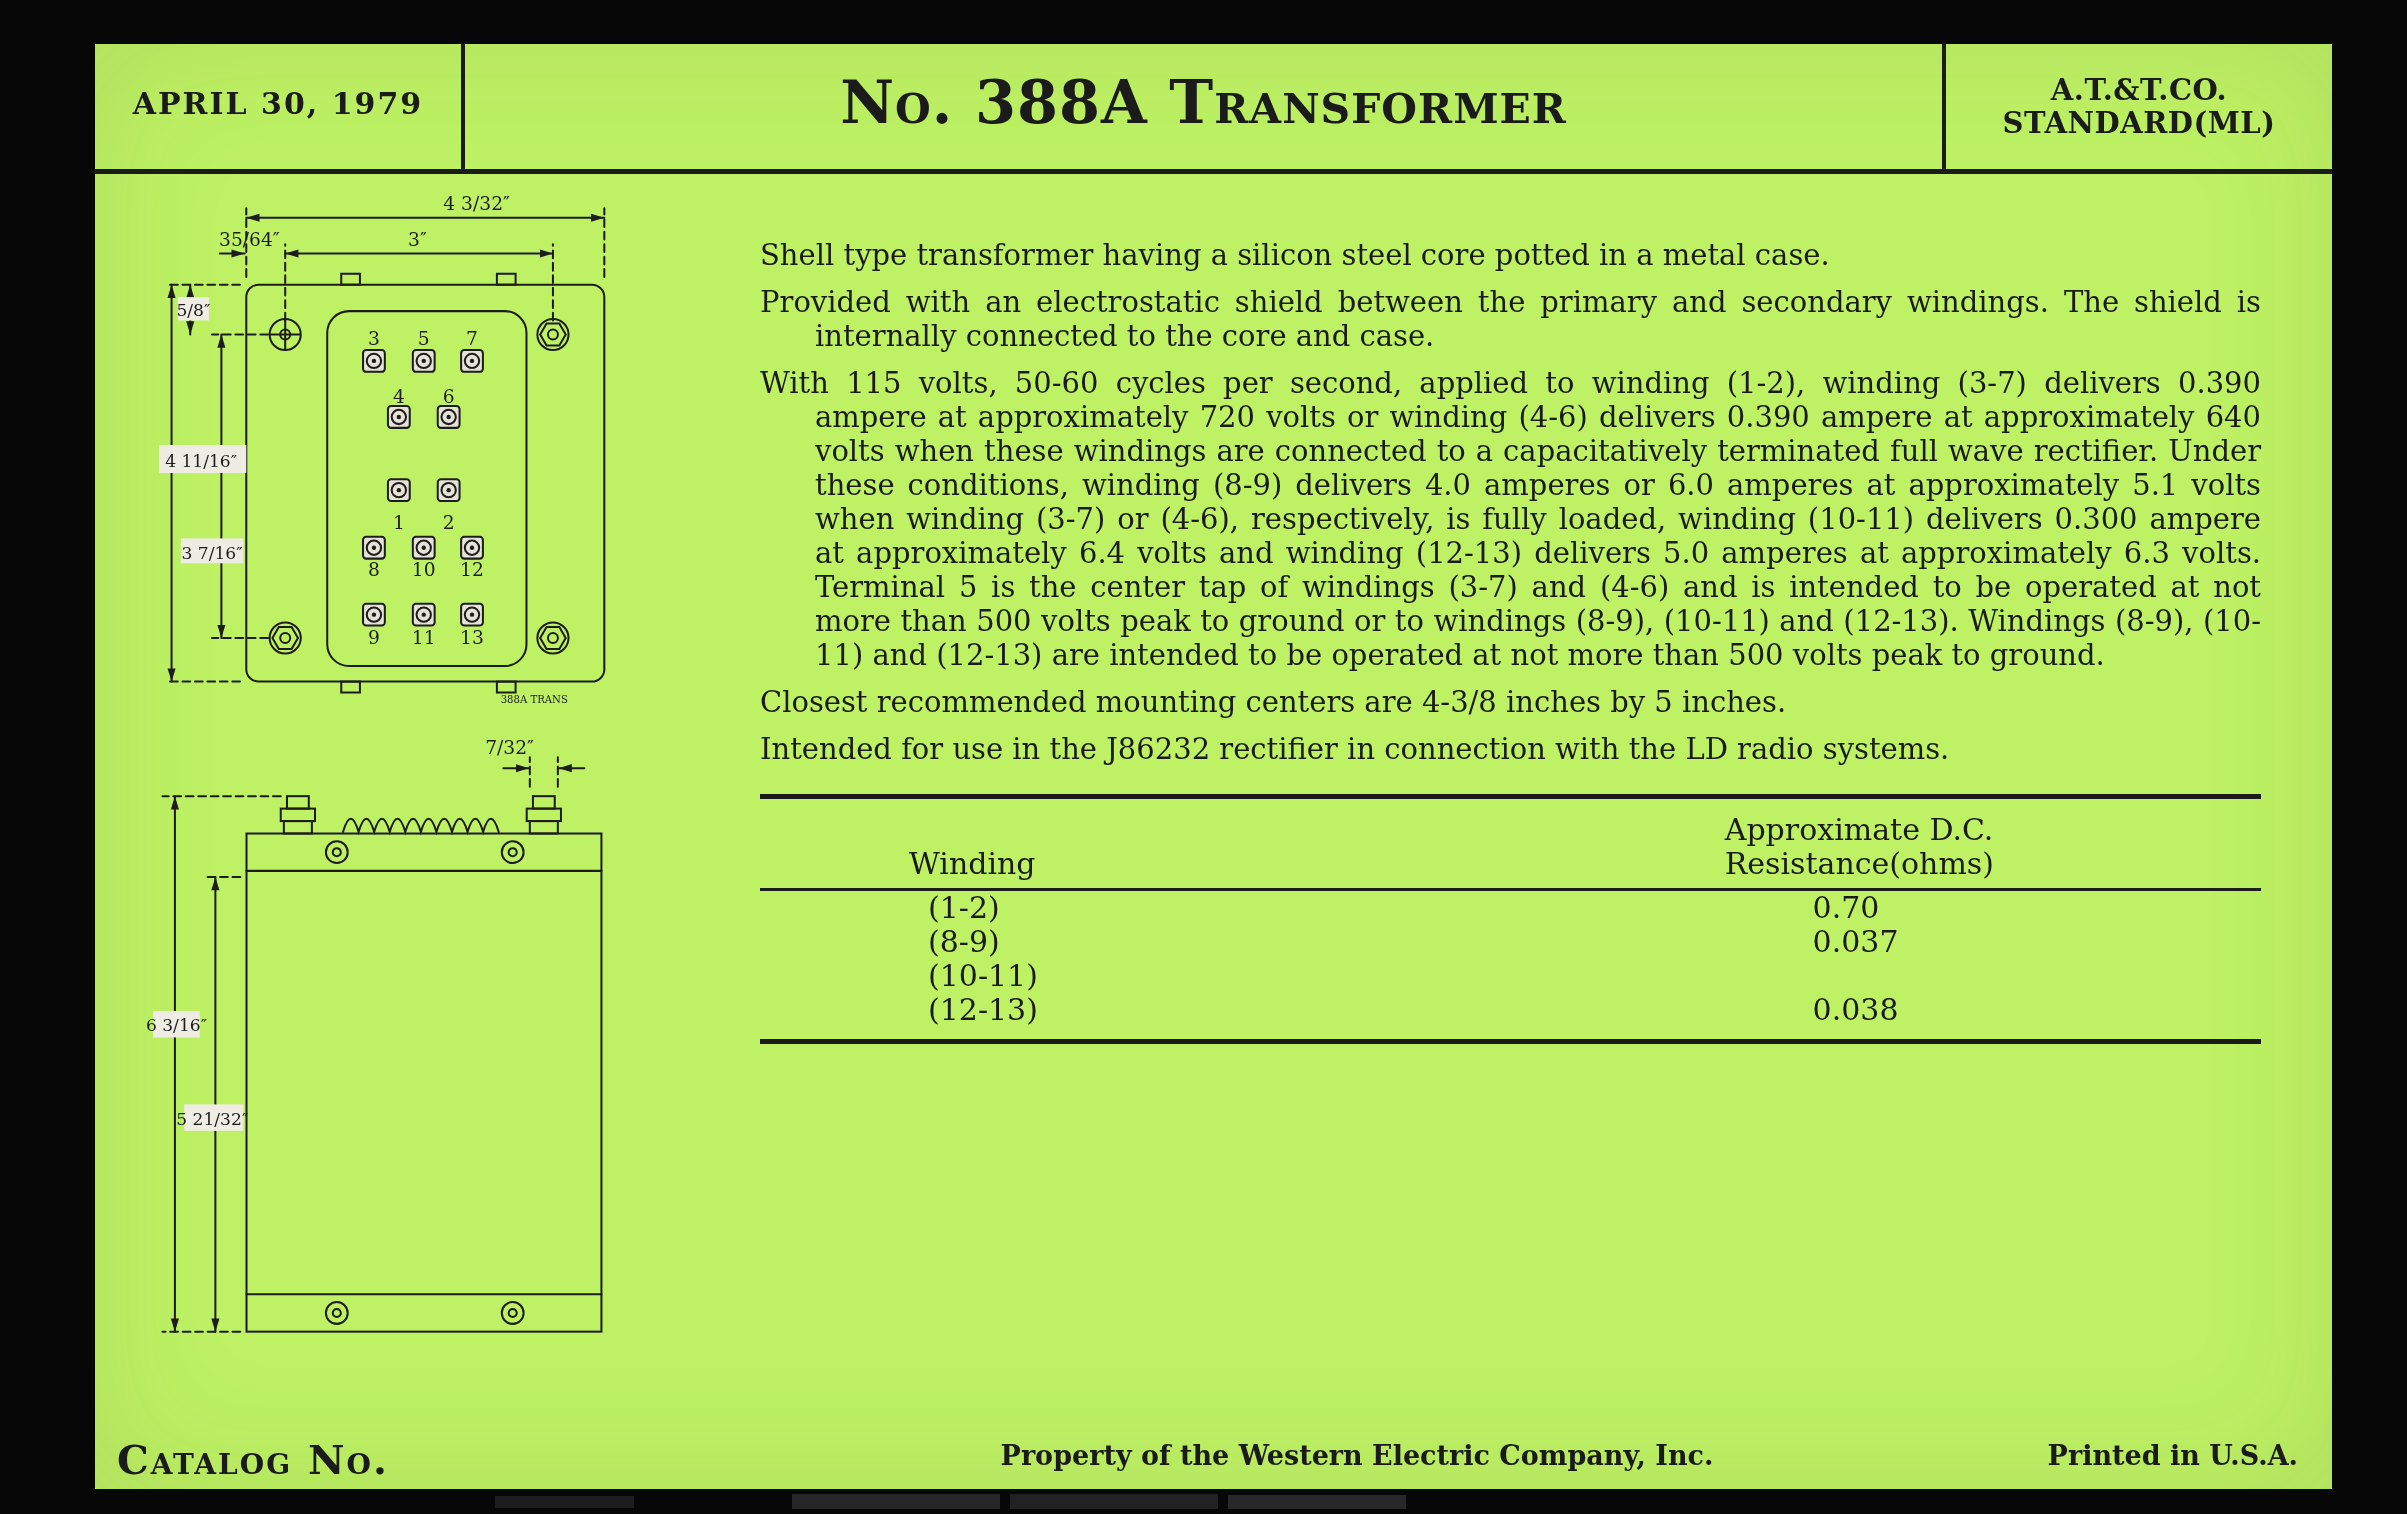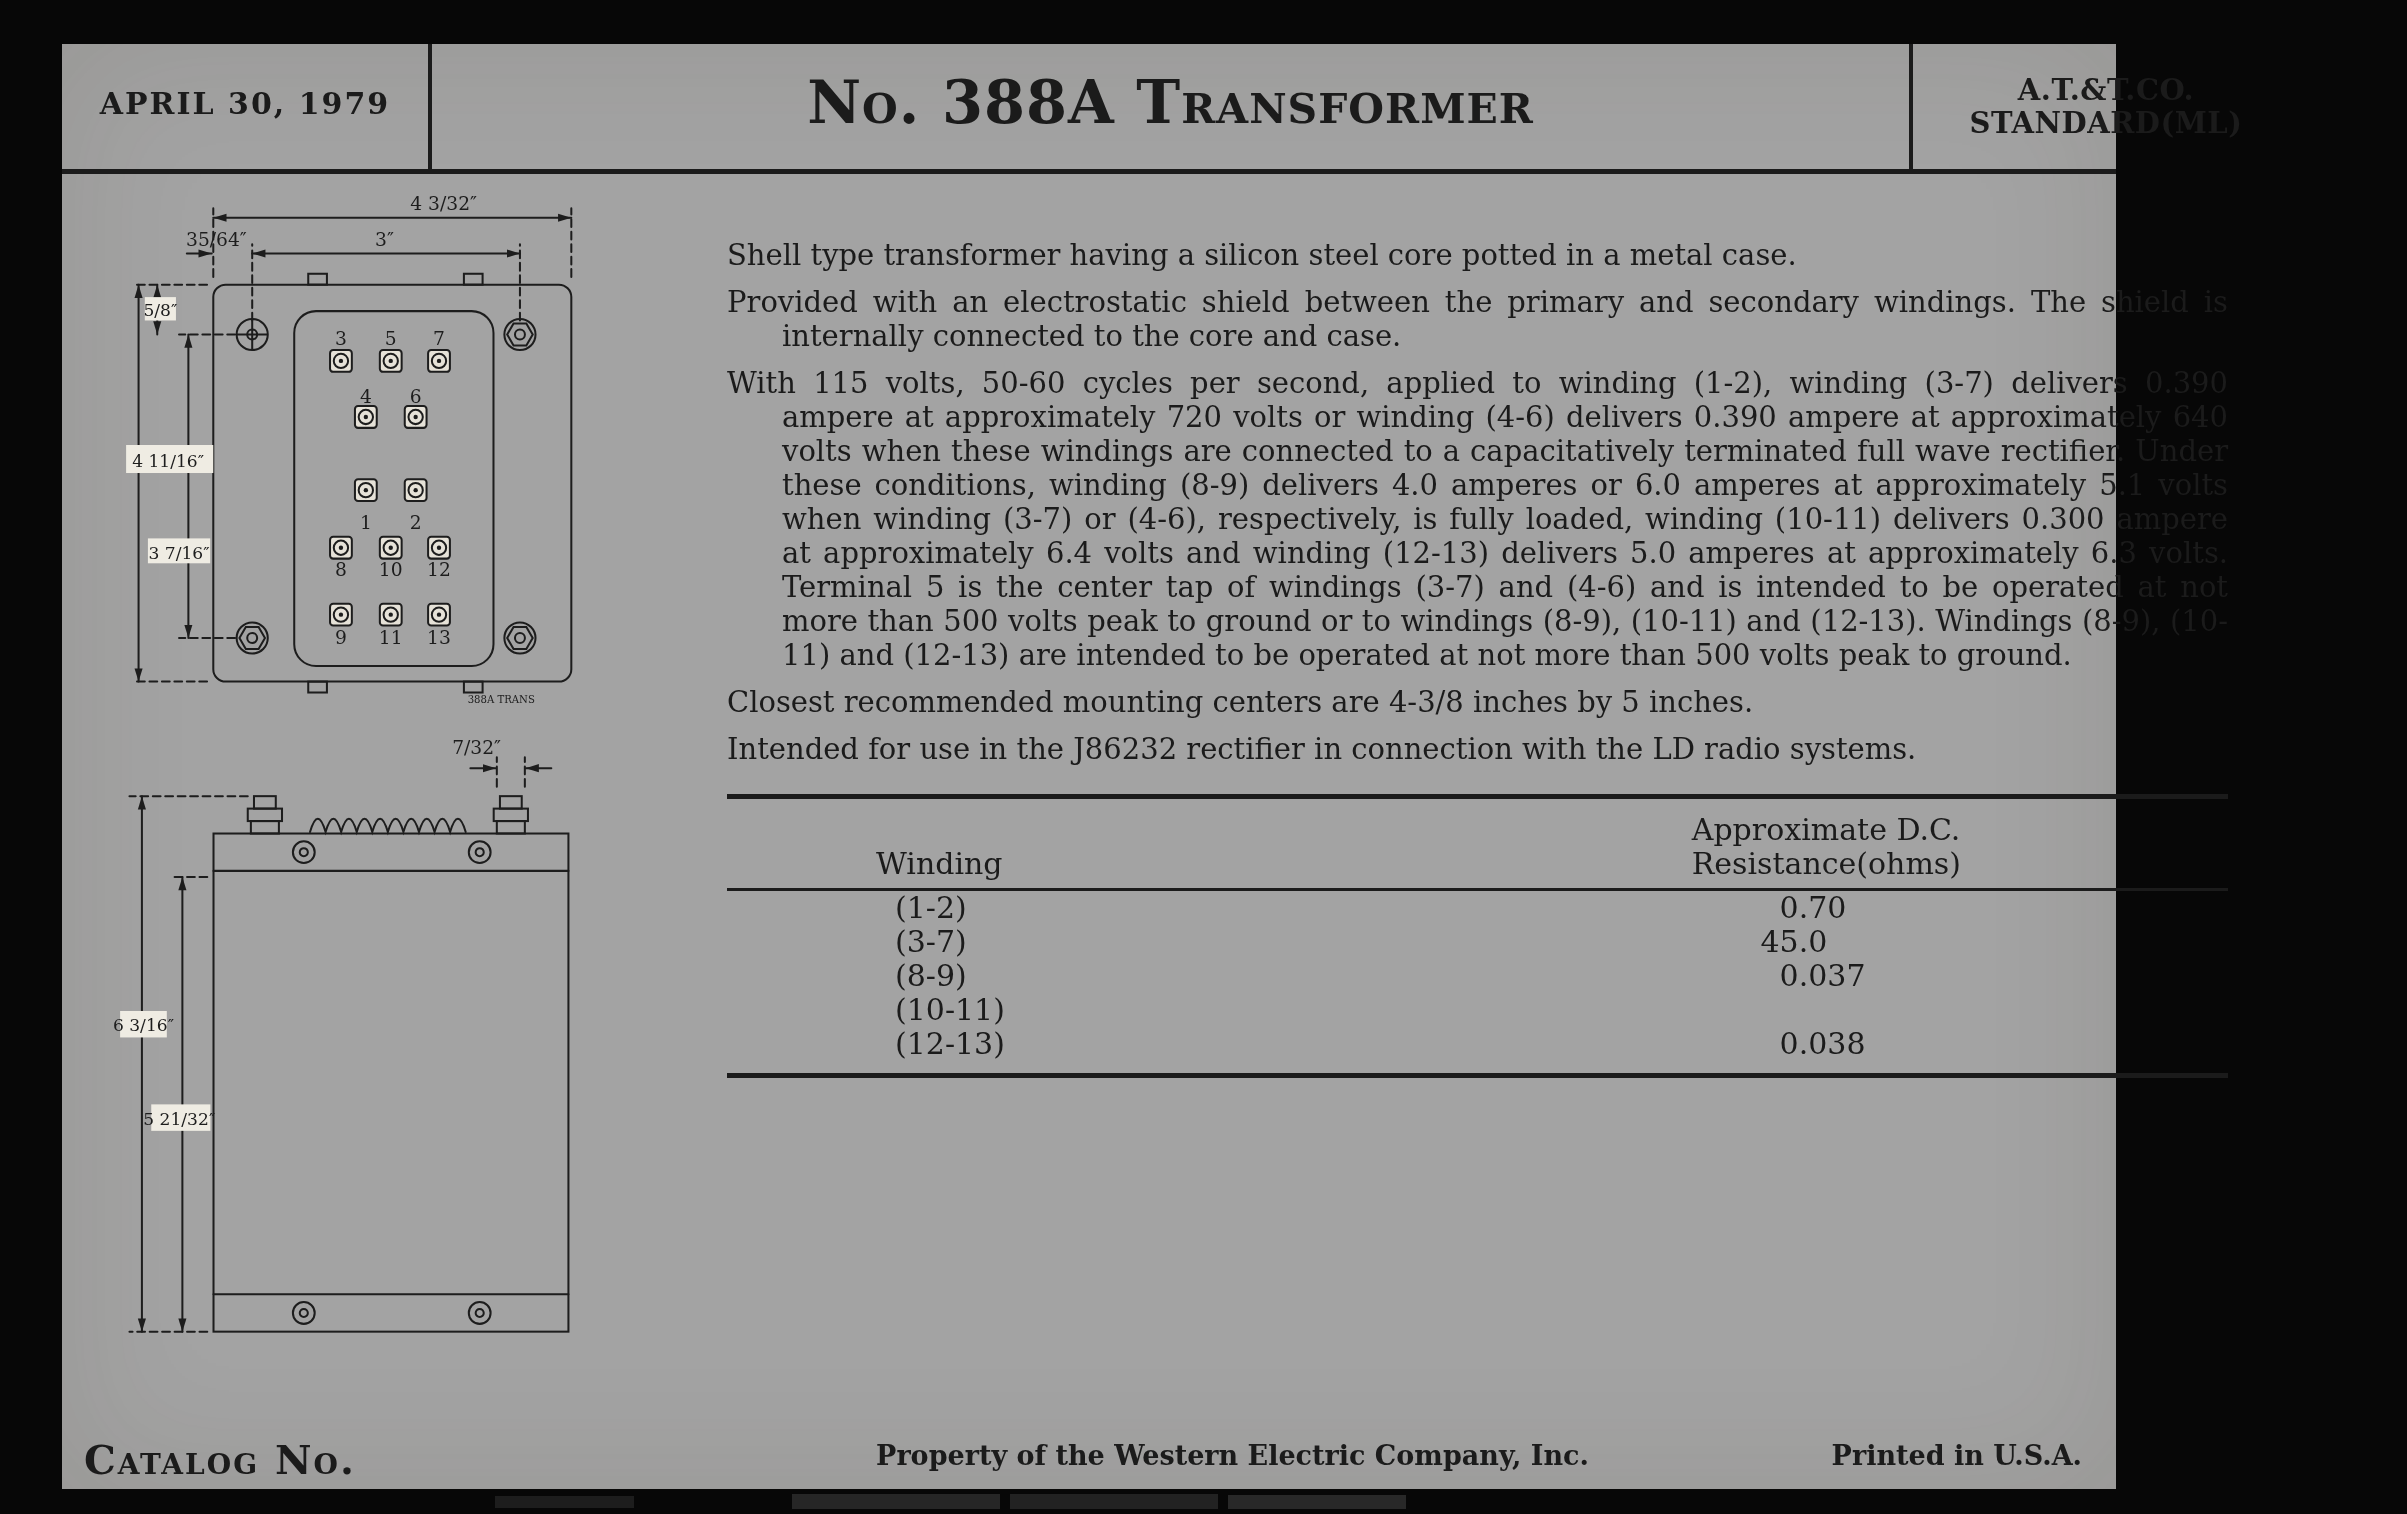--- a/index.html
+++ b/index.html
@@ -2,22 +2,22 @@
 <html><head>
 <meta charset="utf-8">
 <style>
   html,body { margin:0; padding:0; }
   body {
     width:2408px; height:1515px; position:relative; overflow:hidden;
     background:#070707;
     font-family:"DejaVu Serif","Liberation Serif",serif;
   }
   .page {
-    position:absolute; left:62px; top:44px; width:2054px; height:1445px;
-    background:#a3a3a3; color:#1b1b1b;
+    position:absolute; left:95px; top:44px; width:2237px; height:1445px;
+    background:#bef264; color:#1b1b1b;
     box-shadow: inset 0 0 139px rgba(60,50,30,0.10);
   }
   
   .header { position:absolute; top:0; left:0; right:0; height:125px; border-bottom:5px solid #1b1b1b; }
   .vline { position:absolute; top:0; width:4px; height:125px; background:#1b1b1b; }
   .v1 { left:366px; } .v2 { left:1847px; }
   .hdr-date {
     position:absolute; left:0; top:42px; width:366px; text-align:center;
     font-weight:bold; font-size:30px; letter-spacing:2px;
   }
@@ -310,24 +310,20 @@
           <div>Resistance(ohms)</div>
         </div>
       </div>
       <div class="rt-rule"></div>
       <div class="rt-body">
         <div class="rt-row">
           <div class="w">(1-2)</div>
           <div class="r"> 0.70</div>
         </div>
         <div class="rt-row">
-          <div class="w">(3-7)</div>
-          <div class="r">45.0</div>
-        </div>
-        <div class="rt-row">
           <div class="w">(8-9)</div>
           <div class="r"> 0.037</div>
         </div>
         <div class="rt-row">
           <div class="w">(10-11)</div>
         </div>
         <div class="rt-row">
           <div class="w">(12-13)</div>
           <div class="r"> 0.038</div>
         </div>

